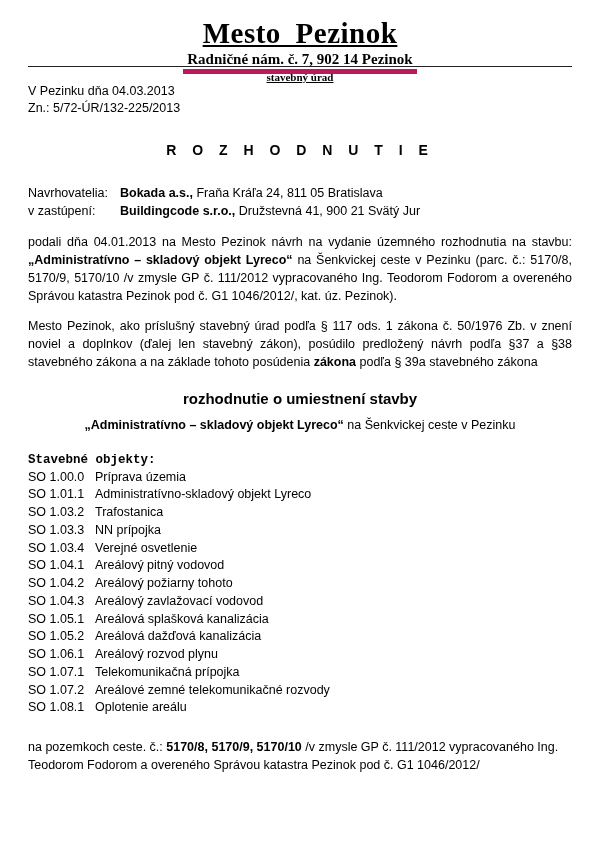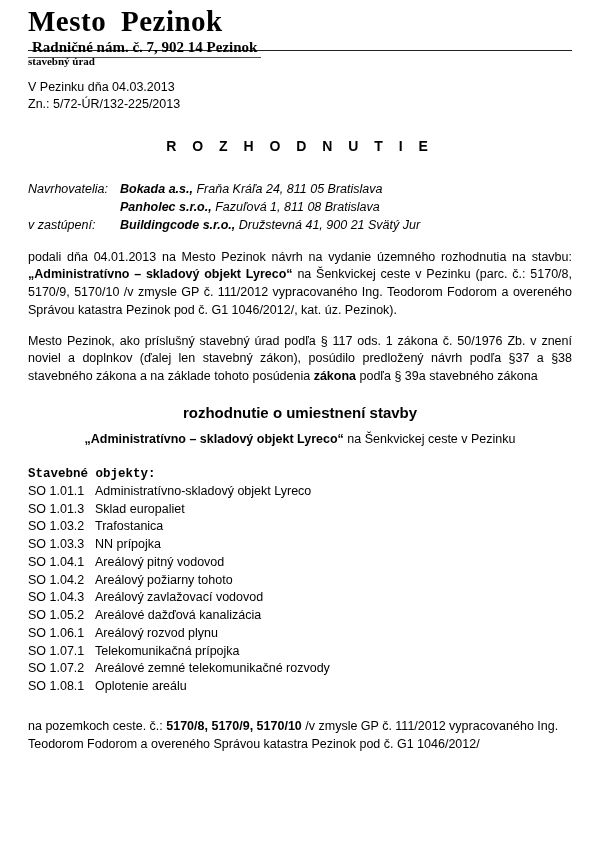--- a/index.html
+++ b/index.html
@@ -21,60 +21,60 @@
     position: absolute;
     left: 0; top: 0;
     width: 600px;
     height: 850px;
     box-sizing: border-box;
     padding: 0 28px;
   }
 
   
   .letterhead {
-    text-align: left;
-    padding-top: 6px;
+    text-align: center;
+    padding-top: 18px;
+    text-decoration: underline;
   }
   .org-title {
     font-family: "Liberation Serif", serif;
     font-weight: bold;
     font-size: 29px;
     letter-spacing: 0.5px;
     line-height: 1.05;
     word-spacing: 7px;
     margin: 0;
   }
   .org-address {
     font-family: "Liberation Serif", serif;
     font-weight: bold;
     font-size: 15px;
     line-height: 1.1;
     margin: 3px 0 0 0;
     display: inline-block;
-    border-bottom: 1px solid #be185d;
+    border-bottom: 5px solid #be185d;
     padding: 0 4px 1px 4px;
   }
   .rule {
     border: 0;
     border-top: 1.6px solid #222;
     margin: -8px 0 0 0;
     width: 100%;
     height: 0;
   }
   .org-dept {
     font-family: "Liberation Serif", serif;
     font-weight: bold;
     font-size: 11px;
     margin: 4px 0 0 0;
     line-height: 1.1;
   }
 
   
   .meta {
-    margin-top: 12px;
     font-size: 12.5px;
     line-height: 1.35;
   }
   .meta div { white-space: nowrap; }
 
   
   .doc-title {
     text-align: center;
     font-size: 14px;
     font-weight: bold;
@@ -85,21 +85,20 @@
 
   
   .parties {
     margin-top: 26px;
     font-size: 12.5px;
     line-height: 1.45;
   }
   .party-row {
     display: flex;
     align-items: center;
-    font-style: italic;
   }
   .party-label {
     width: 92px;
     flex: 0 0 92px;
     white-space: nowrap;
   }
   .party-value { white-space: nowrap; }
   .party-value b { font-weight: bold; }
 
   
@@ -177,69 +176,73 @@
   </div>
 
   <div class="doc-title">R O Z H O D N U T I E</div>
 
   <div class="parties">
     <div class="party-row">
       <span class="party-label">Navrhovatelia:</span>
       <span class="party-value"><b>Bokada a.s.,</b><span> Fraňa Kráľa 24, 811 05 Bratislava</span></span>
     </div>
     <div class="party-row">
-      <span class="party-label"></span>
-      <span class="party-value"><b>Panholec s.r.o.,</b><span> Fazuľová 1, 811 08 Bratislava</span></span>
-    </div>
-    <div class="party-row">
       <span class="party-label">v zastúpení:</span>
       <span class="party-value"><b>Buildingcode s.r.o.,</b><span> Družstevná 41, 900 21 Svätý Jur</span></span>
     </div>
   </div>
 
   <p class="para"><span>podali dňa 04.01.2013 na Mesto Pezinok návrh na vydanie územného rozhodnutia na stavbu: </span><b>„Administratívno – skladový objekt Lyreco“</b><span> na Šenkvickej ceste v Pezinku (parc. č.: 5170/8, 5170/9, 5170/10 /v zmysle GP č. 111/2012 vypracovaného Ing. Teodorom Fodorom a overeného Správou katastra Pezinok pod č. G1 1046/2012/, kat. úz. Pezinok).</span></p>
 
   <p class="para tight"><span>Mesto Pezinok, ako  príslušný stavebný úrad podľa  § 117 ods. 1 zákona č. 50/1976 Zb. v znení noviel a doplnkov (ďalej len stavebný zákon), posúdilo predložený návrh podľa §37 a §38 stavebného zákona a na základe tohoto  posúdenia  </span><b>zákona</b><span> podľa § 39a stavebného zákona</span></p>
 
   <div class="ruling-title">rozhodnutie o umiestnení stavby</div>
   <div class="ruling-sub"><b>„Administratívno – skladový objekt Lyreco“</b><span> na Šenkvickej ceste v Pezinku</span></div>
 
   <div class="objects-heading">Stavebné objekty:</div>
   <ul class="objects-list">
     <li>
+        <span class="so-code">SO 1.00.0</span>
+        <span class="so-name">Príprava územia</span>
+      </li>
+    <li>
         <span class="so-code">SO 1.01.1</span>
         <span class="so-name">Administratívno-skladový objekt Lyreco</span>
       </li>
     <li>
-        <span class="so-code">SO 1.01.3</span>
-        <span class="so-name">Sklad europaliet</span>
-      </li>
-    <li>
         <span class="so-code">SO 1.03.2</span>
         <span class="so-name">Trafostanica</span>
       </li>
     <li>
         <span class="so-code">SO 1.03.3</span>
         <span class="so-name">NN prípojka</span>
       </li>
     <li>
+        <span class="so-code">SO 1.03.4</span>
+        <span class="so-name">Verejné osvetlenie</span>
+      </li>
+    <li>
         <span class="so-code">SO 1.04.1</span>
         <span class="so-name">Areálový pitný vodovod</span>
       </li>
     <li>
         <span class="so-code">SO 1.04.2</span>
         <span class="so-name">Areálový požiarny tohoto</span>
       </li>
     <li>
         <span class="so-code">SO 1.04.3</span>
         <span class="so-name">Areálový zavlažovací vodovod</span>
       </li>
     <li>
+        <span class="so-code">SO 1.05.1</span>
+        <span class="so-name">Areálová splašková kanalizácia</span>
+      </li>
+    <li>
         <span class="so-code">SO 1.05.2</span>
-        <span class="so-name">Areálové dažďová kanalizácia</span>
+        <span class="so-name">Areálová dažďová kanalizácia</span>
       </li>
     <li>
         <span class="so-code">SO 1.06.1</span>
         <span class="so-name">Areálový rozvod plynu</span>
       </li>
     <li>
         <span class="so-code">SO 1.07.1</span>
         <span class="so-name">Telekomunikačná prípojka</span>
       </li>
     <li>

